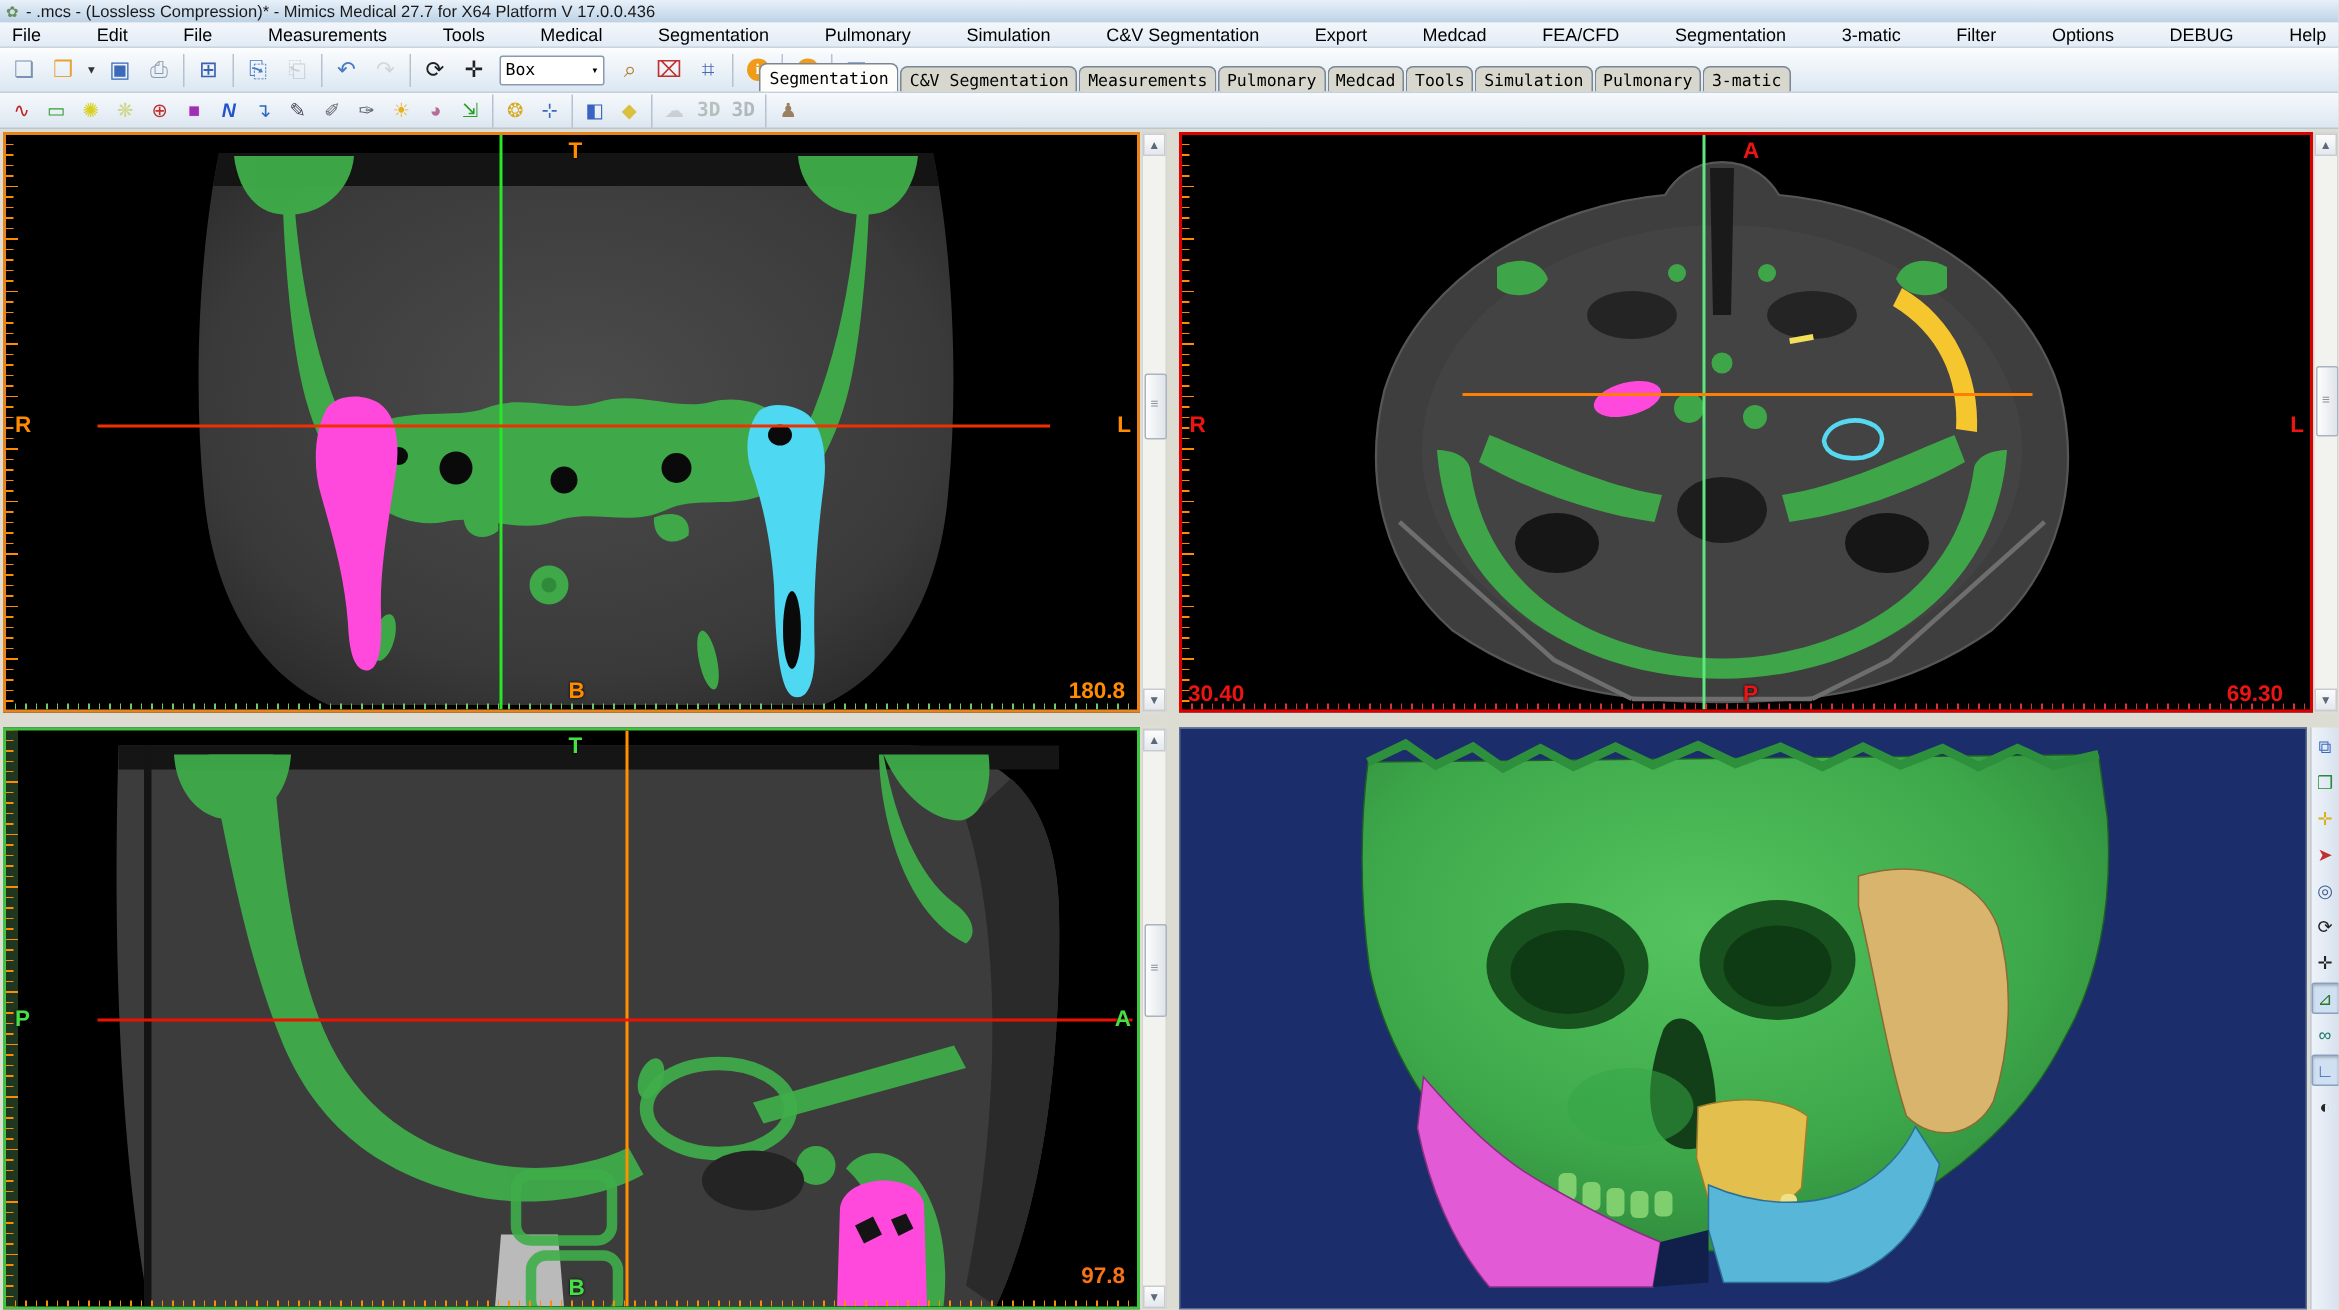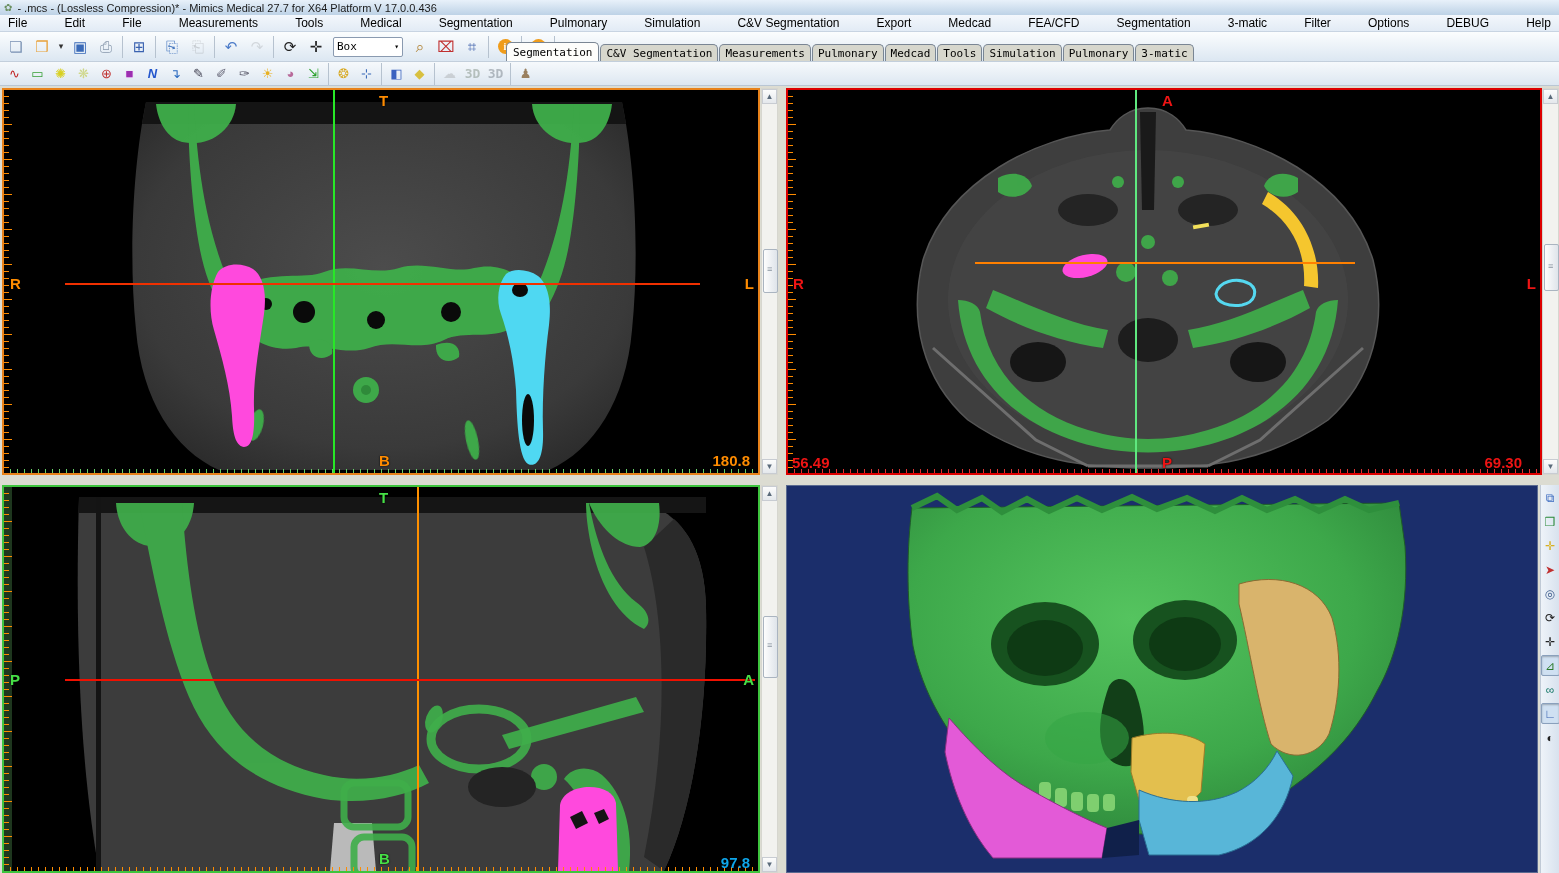--- a/index.html
+++ b/index.html
@@ -366,21 +366,21 @@
         </g>
       </svg>
       <div class="ruler-v" style="--tk:#ff8c00"></div>
       <div class="ruler-h" style="--tk:#e03030"></div>
       <div class="xline" style="left:347px;top:0;width:2px;height:383px;background:#5fe87f"></div>
       <div class="xline" style="left:187px;top:172px;width:380px;height:2px;background:#ff8000"></div>
       <span class="olabel" style="left:374px;top:2px;color:#ee1414">A</span>
       <span class="olabel" style="left:5px;top:185px;color:#ee1414">R</span>
       <span class="olabel" style="right:4px;top:185px;color:#ee1414">L</span>
       <span class="olabel" style="left:374px;bottom:2px;color:#ee1414">P</span>
-      <span class="sliceval" style="left:4px;bottom:2px;color:#ee1414">56.49</span>
+      <span class="sliceval" style="left:4px;bottom:2px;color:#ee1414">30.40</span>
       <span class="sliceval" style="right:18px;bottom:2px;color:#ee1414">69.30</span>
     </div>
 
     <div class="sbar" style="left:1542px;top:2px;height:387px">
       <div class="sbtn" style="top:0">▲</div>
       <div class="sbtn" style="bottom:0">▼</div>
       <div class="sthumb" style="top:155px;height:45px"></div>
     </div>
 
     <div class="vp vp-sagittal">
@@ -411,21 +411,21 @@
         <path d="M590,326 l10,-4 l5,10 l-10,5 Z" fill="#141414"></path>
       </svg>
       <div class="ruler-v" style="--tk:#ff8c00;background-color:rgba(120,220,120,0.25)"></div>
       <div class="ruler-h" style="--tk:#ff8c00"></div>
       <div class="xline" style="left:413px;top:0;width:2px;height:384px;background:#ff9000"></div>
       <div class="xline" style="left:61px;top:192px;width:690px;height:2px;background:#f01000"></div>
       <span class="olabel" style="left:375px;top:2px;color:#46e046">T</span>
       <span class="olabel" style="left:6px;top:184px;color:#46e046">P</span>
       <span class="olabel" style="right:4px;top:184px;color:#46e046">A</span>
       <span class="olabel" style="left:375px;bottom:4px;color:#46e046">B</span>
-      <span class="sliceval" style="right:8px;bottom:0;color:#0ea5e9">97.8</span>
+      <span class="sliceval" style="right:8px;bottom:12px;color:#f97316">97.8</span>
     </div>
 
     <div class="sbar" style="left:761px;top:399px;height:388px">
       <div class="sbtn" style="top:0">▲</div>
       <div class="sbtn" style="bottom:0">▼</div>
       <div class="sthumb" style="top:130px;height:60px"></div>
     </div>
 
     <div class="vp vp-3d">
       <svg width="750" height="386" viewBox="0 0 750 386">

